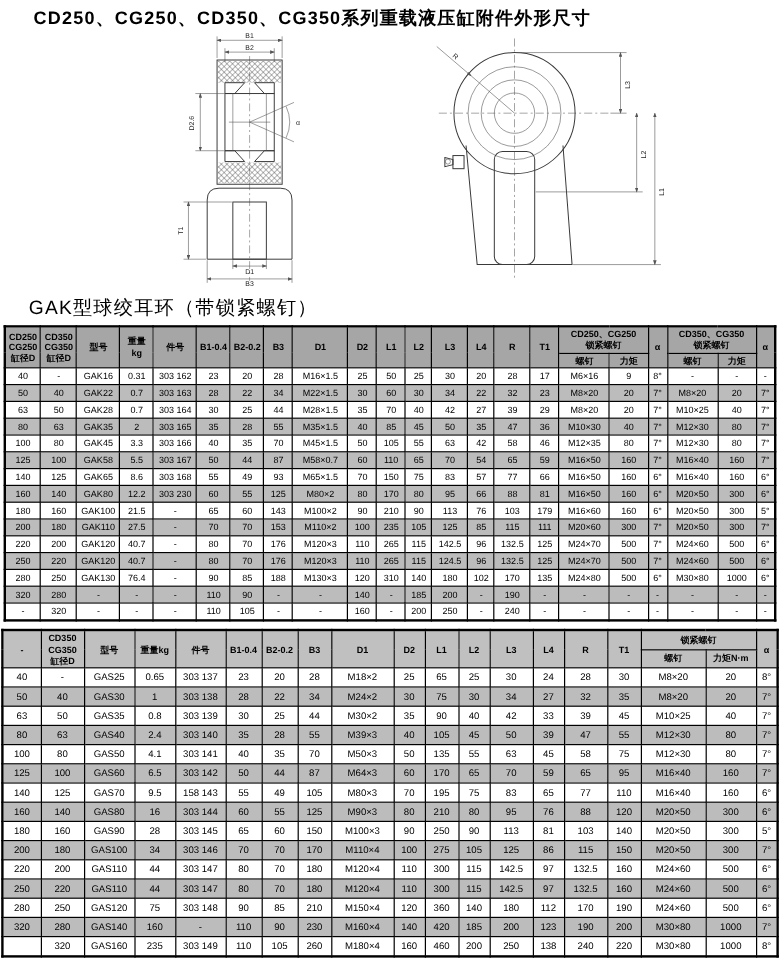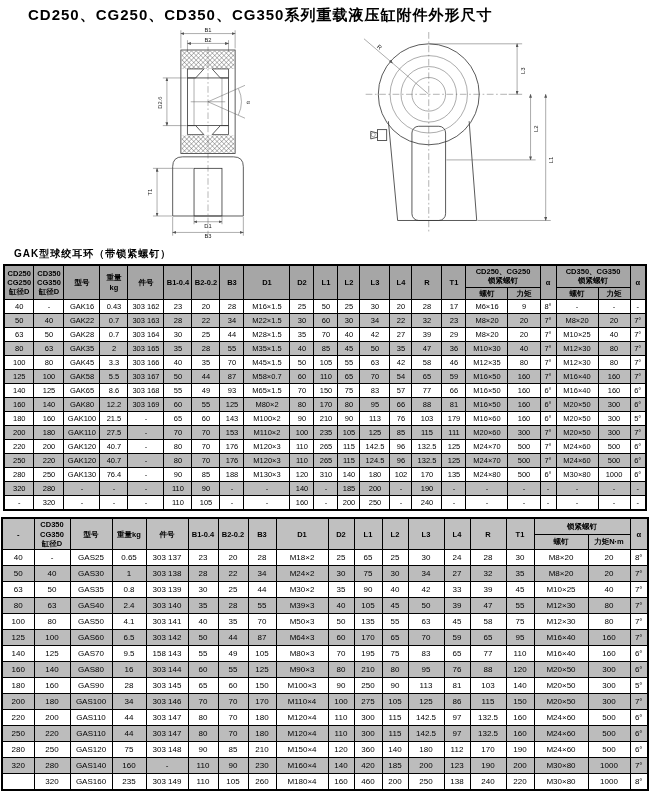--- a/index.html
+++ b/index.html
@@ -21,22 +21,22 @@
   .draw-left{margin-left:118px;}
   .draw-right{margin-left:42px;}
   svg{display:block;}
   .ln{stroke:#3a3a3a;stroke-width:1;fill:none;}
   .thin{stroke:#5a5a5a;stroke-width:0.6;fill:none;}
   .cl{stroke:#6a6a6a;stroke-width:0.6;fill:none;stroke-dasharray:8 3 2 3;}
   .dim{stroke:#5a5a5a;stroke-width:0.6;fill:none;}
   .svgtxt{font-family:"Liberation Sans",sans-serif;font-size:7px;fill:#222;}
   
   .sec-title{
-    font-size:10px;font-weight:bold;letter-spacing:1px;
-    margin:2px 0 3px 14px;
+    font-size:16px;font-weight:normal;letter-spacing:1px;
+    margin:2px 0 3px 24px;
   }
   
   table.tbl{
     border-collapse:collapse;table-layout:fixed;
     margin:0 auto;width:642px;
     border:2px solid #000;
   }
   table.tbl th, table.tbl td{
     border:1px solid #000;
     text-align:center;vertical-align:middle;
@@ -244,21 +244,21 @@
         <th>力矩</th>
         <th>螺钉</th>
         <th>力矩</th>
       </tr>
     </thead>
     <tbody>
         <tr>
           <td>40</td>
           <td>-</td>
           <td>GAK16</td>
-          <td>0.43</td>
+          <td>0.31</td>
           <td>303 162</td>
           <td>23</td>
           <td>20</td>
           <td>28</td>
           <td>M16×1.5</td>
           <td>25</td>
           <td>50</td>
           <td>25</td>
           <td>30</td>
           <td>20</td>
@@ -413,21 +413,21 @@
           <td>6°</td>
           <td>M16×40</td>
           <td>160</td>
           <td>6°</td>
         </tr>
         <tr class="shaded">
           <td>160</td>
           <td>140</td>
           <td>GAK80</td>
           <td>12.2</td>
-          <td>303 169</td>
+          <td>303 230</td>
           <td>60</td>
           <td>55</td>
           <td>125</td>
           <td>M80×2</td>
           <td>80</td>
           <td>170</td>
           <td>80</td>
           <td>95</td>
           <td>66</td>
           <td>88</td>

